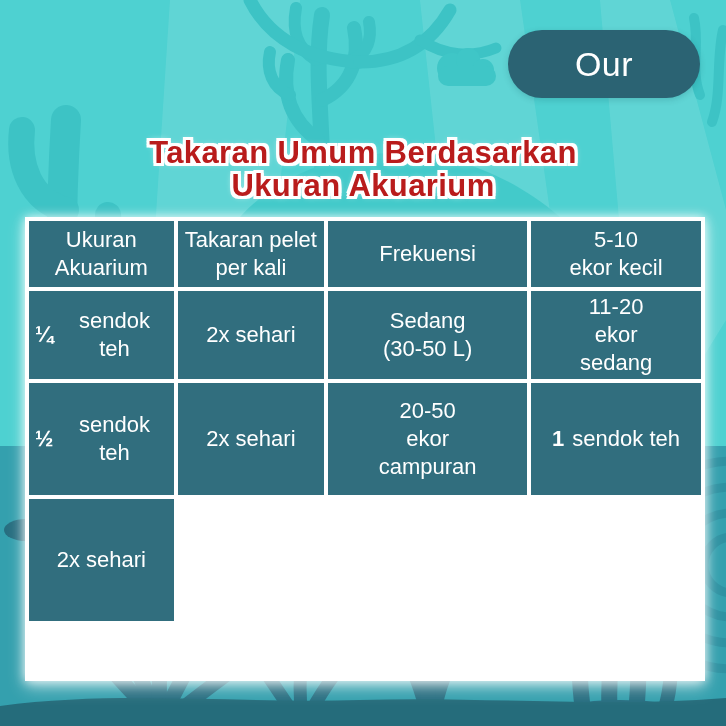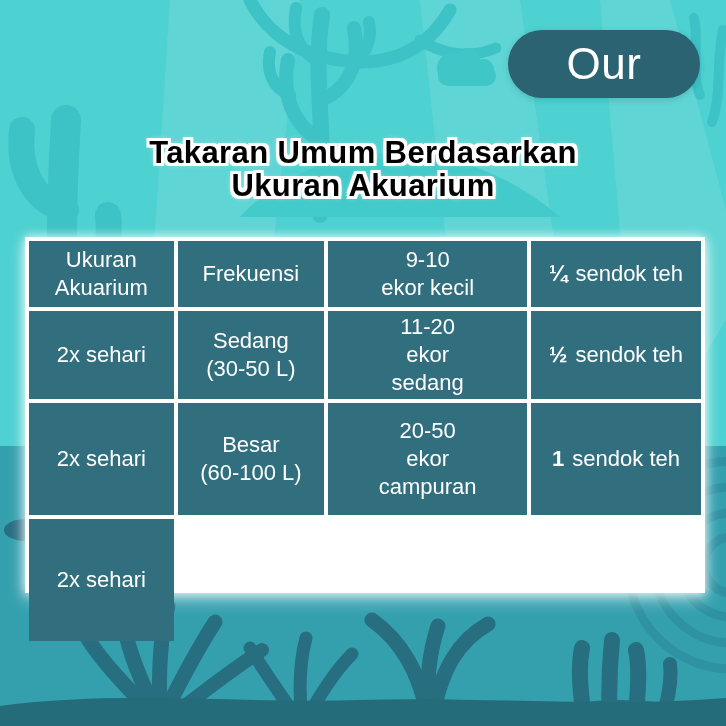--- a/index.html
+++ b/index.html
@@ -9,47 +9,46 @@
     font-family:"Liberation Sans",sans-serif;
     background:#4ed1d1;
   }
   .bg-svg{position:absolute;inset:0;width:726px;height:726px;display:block;}
 
   
   .logo{
     position:absolute;top:30px;right:26px;width:192px;height:68px;
     background:#2b6373;border-radius:34px;
     display:flex;align-items:center;justify-content:center;
-    color:#ffffff;font-size:44px;letter-spacing:.5px;
+    color:#ffffff;font-size:34px;letter-spacing:.5px;
     box-shadow:0 2px 6px rgba(0,60,70,.18);
   }
   .logo .lt-reg{font-weight:400;}
   .logo .lt-bold{font-weight:700;}
 
   
   .title{
     position:absolute;top:136px;left:0;width:726px;
-    text-align:center;color:#000000;font-weight:700;
+    text-align:center;color:#b91c1c;font-weight:700;
     font-size:31px;line-height:33px;letter-spacing:.4px;
     text-shadow:
       -3px -3px 0 #fff, 3px -3px 0 #fff, -3px 3px 0 #fff, 3px 3px 0 #fff,
       -3px 0 0 #fff, 3px 0 0 #fff, 0 -3px 0 #fff, 0 3px 0 #fff,
       -2px -2px 0 #fff, 2px 2px 0 #fff, 0 0 7px #fff;
   }
 
   
   .dose-table{
-    position:absolute;left:25px;top:217px;width:680px;height:356px;
+    position:absolute;left:25px;top:217px;width:680px;height:464px;
     background:#ffffff;padding:4px;
     display:grid;
     grid-template-columns:149fr 151fr 205fr 175fr;
     grid-template-rows:66px 88px 112px 122px;
     gap:4px;
     box-shadow:0 0 10px rgba(255,255,255,.85), 0 6px 16px rgba(255,255,255,.55);
-    margin-top:20px;
   }
   .cell{
     background:#316e7e;color:#ffffff;
     display:flex;align-items:center;justify-content:center;
     text-align:center;font-size:22px;line-height:28px;
     white-space:pre-line;padding:2px 6px;
   }
   .cell .amt{font-weight:700;margin-right:8px;}
 </style>
 </head>
@@ -145,37 +144,37 @@
 
   <div class="title">
     <div>Takaran Umum Berdasarkan</div>
     <div>Ukuran Akuarium</div>
   </div>
 
   <div class="dose-table">
 
     <div class="cell">Ukuran
 Akuarium</div>
+    <div class="cell">Takaran pelet
+per kali</div>
     <div class="cell">Frekuensi</div>
 
-    <div class="cell">9-10
+    <div class="cell">5-10
 ekor kecil</div>
     <div class="cell"><span class="amt">¼</span><span>sendok teh</span></div>
     <div class="cell">2x sehari</div>
 
     <div class="cell">Sedang
 (30-50 L)</div>
     <div class="cell">11-20
 ekor
 sedang</div>
     <div class="cell"><span class="amt">½</span><span>sendok teh</span></div>
     <div class="cell">2x sehari</div>
 
-    <div class="cell">Besar
-(60-100 L)</div>
     <div class="cell">20-50
 ekor
 campuran</div>
     <div class="cell"><span class="amt">1</span><span>sendok teh</span></div>
     <div class="cell">2x sehari</div>
   </div>
 
 </div>
 
 </body></html>

